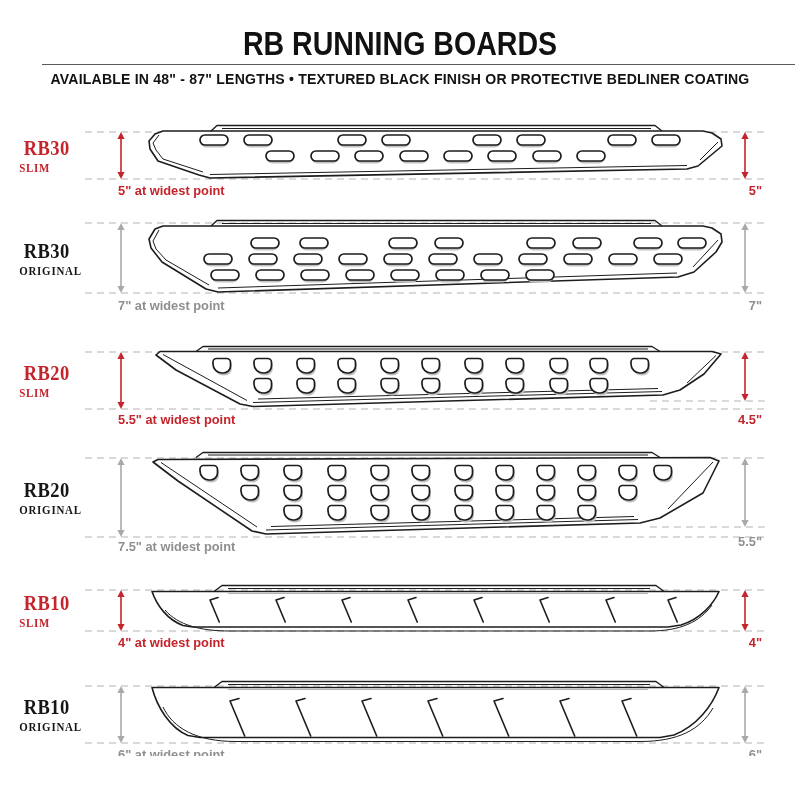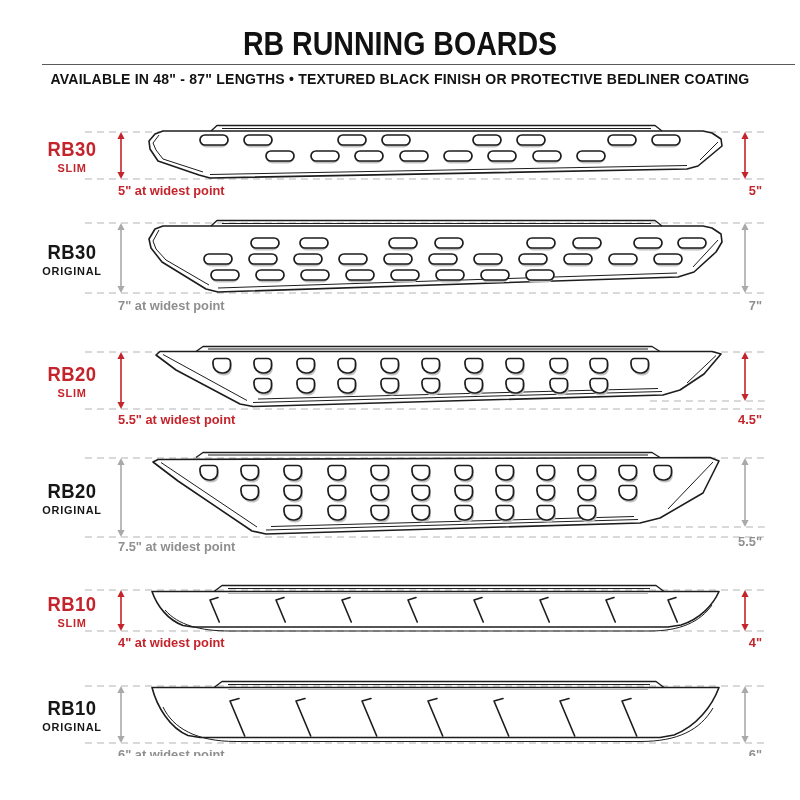--- a/index.html
+++ b/index.html
@@ -9,21 +9,21 @@
   
   .title{position:absolute;top:24px;left:0;width:800px;text-align:center;
          font-size:34px;font-weight:bold;color:#111;letter-spacing:0px;
          transform:scaleX(.84);transform-origin:50% 50%;white-space:nowrap;}
   .rule{position:absolute;top:64px;left:42px;width:753px;height:1px;background:#5a5a5a;}
   .subtitle{position:absolute;top:71px;left:0;width:800px;text-align:center;
             font-size:14.5px;font-weight:bold;color:#121212;letter-spacing:.2px;white-space:nowrap;
             transform:scaleX(.97);transform-origin:50% 50%;}
 
   
-  .label{position:absolute;left:8px;width:128px;text-align:center;line-height:1;}
+  .label{position:absolute;left:16px;width:128px;line-height:1;font-family:Liberation Serif, serif;}
   .label .model{font-size:21px;font-weight:bold;transform:scaleX(.88);transform-origin:50% 50%;letter-spacing:.5px;}
   .label .variant{font-size:11.5px;font-weight:bold;letter-spacing:.8px;margin-top:4px;transform:scaleX(.95);transform-origin:50% 50%;}
   .label.slim .model,.label.slim .variant{color:#c4242b;}
   .label.orig .model,.label.orig .variant{color:#161616;}
 
   
   .cap{position:absolute;font-size:13.5px;font-weight:bold;white-space:nowrap;
        transform:scaleX(.95);transform-origin:0 0;}
   .cap.left{left:118px;}
   .cap.right{left:640px;width:122px;text-align:right;transform-origin:100% 0;}

